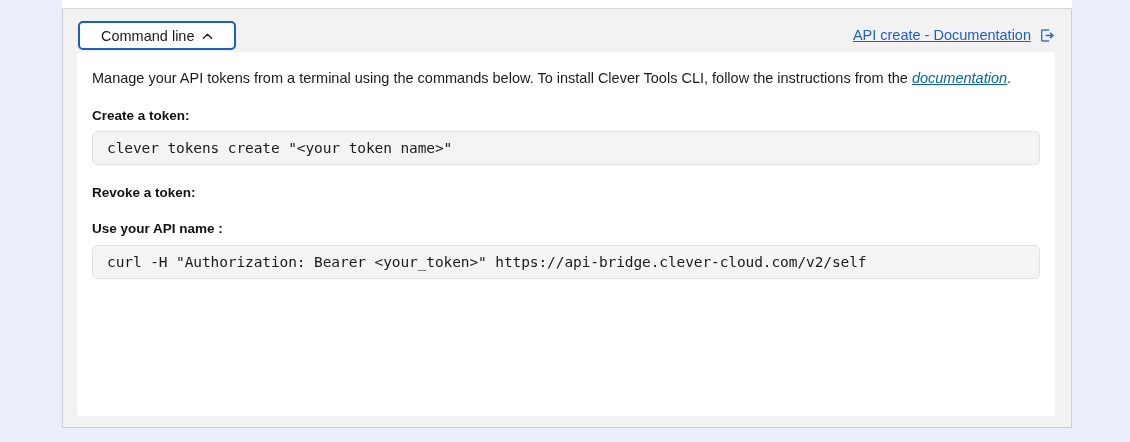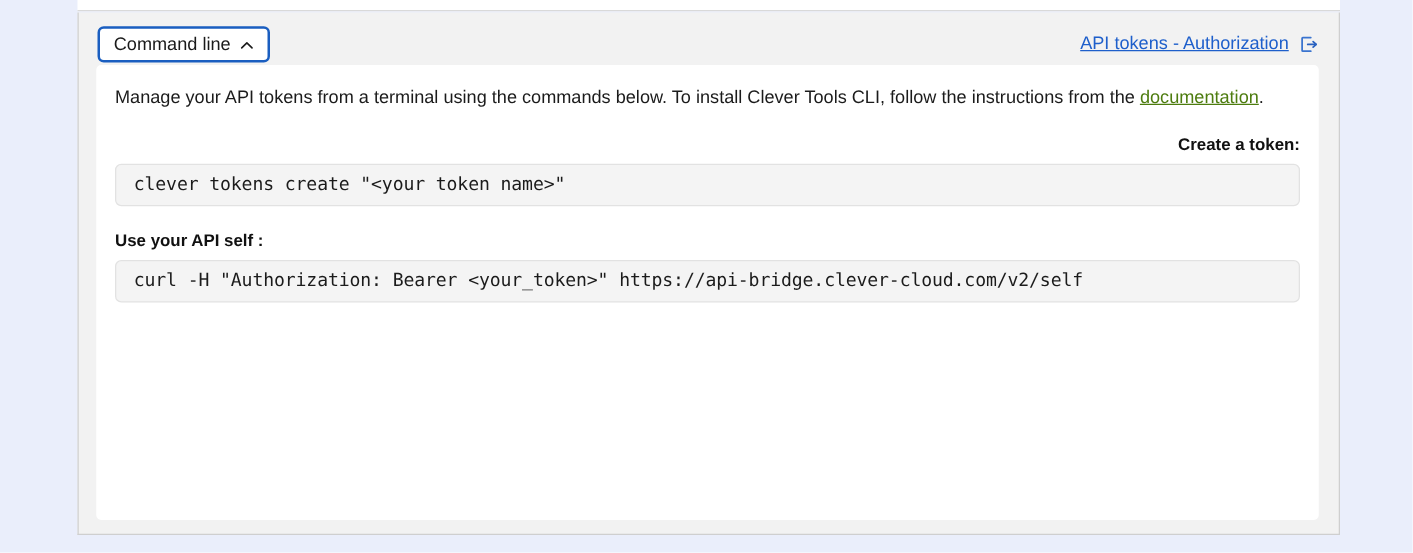--- a/index.html
+++ b/index.html
@@ -49,21 +49,21 @@
     width: 1010px;
     height: 42px;
     box-sizing: border-box;
   }
 
   .tab-button {
     position: absolute;
     left: 16px;
     top: 11px;
     height: 29px;
-    padding: 0 11px;
+    padding: 0 21px;
     display: flex;
     align-items: center;
     gap: 7px;
     background: #ffffff;
     border: 2px solid #1a5ec0;
     border-radius: 5px;
     font-size: 14.5px;
     color: #1a1a1a;
     cursor: pointer;
     box-sizing: border-box;
@@ -117,33 +117,34 @@
     padding: 16px 15px 0 15px;
   }
 
   .intro {
     font-size: 14.5px;
     color: #1b1b1b;
     line-height: 1.45;
     margin: 0 0 8px 0;
   }
   .inline-link {
-    color: #4d7c0f;
+    color: #0369a1;
     text-decoration: underline;
     cursor: pointer;
+    font-style: italic;
   }
 
   .section-label {
     font-size: 13.5px;
     font-weight: bold;
     color: #111111;
     margin: 20px 0 7px 0;
     line-height: 1.2;
   }
-  .section-block:first-of-type .section-label { margin-top: 19px; text-align: right; }
+  .section-block:first-of-type .section-label { margin-top: 19px; }
 
   .code-block {
     background: #f4f4f4;
     border: 1px solid #e2e2e2;
     border-radius: 5px;
     height: 34px;
     display: flex;
     align-items: center;
     padding: 0 14px;
     font-family: "DejaVu Sans Mono", "Liberation Mono", monospace;
@@ -166,21 +167,21 @@
   <div class="tab-button">
     <span>Command line</span>
     <span class="chev">
       <svg viewBox="0 0 12 12" width="11" height="11" aria-hidden="true">
         <path d="M1.5 8 L6 3.6 L10.5 8" fill="none" stroke="#1a1a1a" stroke-width="1.4" stroke-linecap="round" stroke-linejoin="round"></path>
       </svg>
     </span>
   </div>
 
   <div class="doc-link-wrap">
-    <a class="doc-link" href="#">API tokens - Authorization</a>
+    <a class="doc-link" href="#">API create - Documentation</a>
     <span class="ext-icon">
       <svg viewBox="0 0 16 16" width="15" height="15" aria-hidden="true">
         <path d="M9.2 2.2 H2.4 A0.6 0.6 0 0 0 1.8 2.8 V13.2 A0.6 0.6 0 0 0 2.4 13.8 H9.2" fill="none" stroke="#3a74cf" stroke-width="1.5" stroke-linecap="round" stroke-linejoin="round"></path>
         <path d="M6.6 8 H13.6" fill="none" stroke="#2a62c0" stroke-width="1.5" stroke-linecap="round"></path>
         <path d="M11.2 5.6 L13.8 8 L11.2 10.4" fill="none" stroke="#2a62c0" stroke-width="1.5" stroke-linecap="round" stroke-linejoin="round"></path>
       </svg>
     </span>
   </div>
 </div>
 
@@ -189,21 +190,22 @@
     <p class="intro">
       <span>Manage your API tokens from a terminal using the commands below. To install Clever Tools CLI, follow the instructions from the </span><a class="inline-link" href="#">documentation</a><span>.</span>
     </p>
 
     <div class="section-block">
       <div class="section-label">Create a token:</div>
       <div class="code-block">clever tokens create "&lt;your token name&gt;"</div>
     </div>
 
     <div class="section-block">
+      <div class="section-label">Revoke a token:</div>
     </div>
 
 
     <div class="section-block">
-      <div class="section-label">Use your API self :</div>
+      <div class="section-label">Use your API name :</div>
       <div class="code-block">curl -H "Authorization: Bearer &lt;your_token&gt;" https://api-bridge.clever-cloud.com/v2/self</div>
     </div>
   </div>
 </div>
 
 </body></html>

